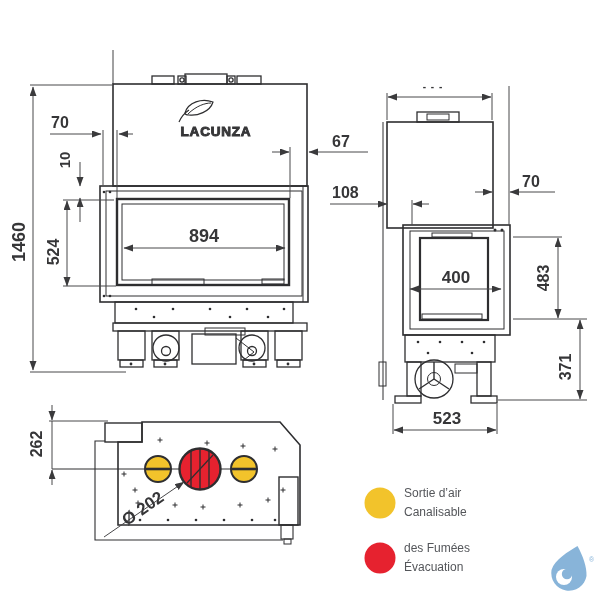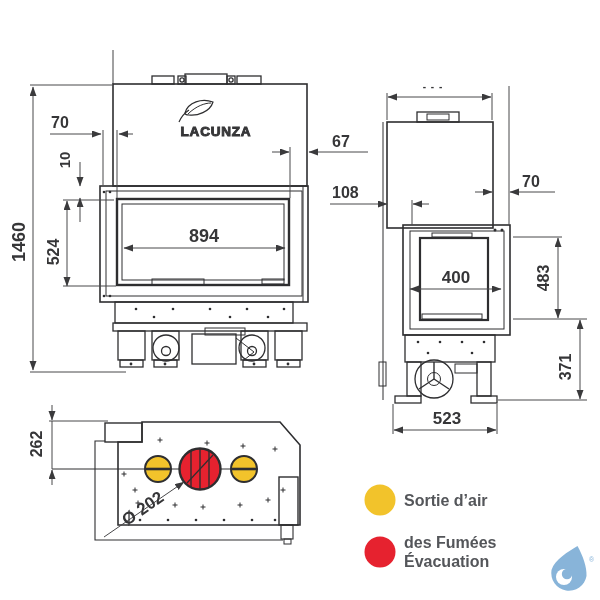--- a/index.html
+++ b/index.html
@@ -3,21 +3,21 @@
 <meta charset="utf-8">
 <style>
   html,body{margin:0;padding:0;background:#fff;}
   .stage{position:relative;width:600px;height:600px;background:#ffffff;overflow:hidden;
          font-family:"Liberation Sans",sans-serif;}
   .stage svg.main{position:absolute;left:0;top:0;}
   .dim{font-family:"Liberation Sans",sans-serif;font-weight:bold;fill:#363638;}
   .legend{position:absolute;left:364px;top:484px;}
   .legend-item{display:flex;align-items:center;margin-bottom:17px;}
   .legend-dot{flex:0 0 auto;margin-right:8px;}
-  .legend-label{font-size:16px;line-height:19px;font-weight:bold;color:#54565A;}
+  .legend-label{font-size:12px;line-height:19px;font-weight:normal;color:#54565A;}
   .legend-label span{display:block;}
 </style>
 </head>
 <body>
 
 <div class="stage">
 
 <svg class="main" width="600" height="600" viewBox="0 0 600 600">
   <defs>
     <marker id="arw" markerUnits="userSpaceOnUse" markerWidth="10" markerHeight="8" refX="9" refY="3.5" orient="auto-start-reverse">
@@ -277,20 +277,21 @@
   </g>
 </svg>
 
 <div class="legend">
   <div class="legend-item">
     <svg class="legend-dot" width="32" height="32">
       <circle cx="16" cy="16" r="15.5" fill="#F2C32B"></circle>
     </svg>
     <div class="legend-label">
       <span>Sortie d’air</span>
+      <span>Canalisable</span>
     </div>
   </div>
   <div class="legend-item">
     <svg class="legend-dot" width="32" height="32">
       <circle cx="16" cy="16" r="15.5" fill="#E6222F"></circle>
     </svg>
     <div class="legend-label">
       <span>des Fumées</span>
       <span>Évacuation</span>
     </div>

